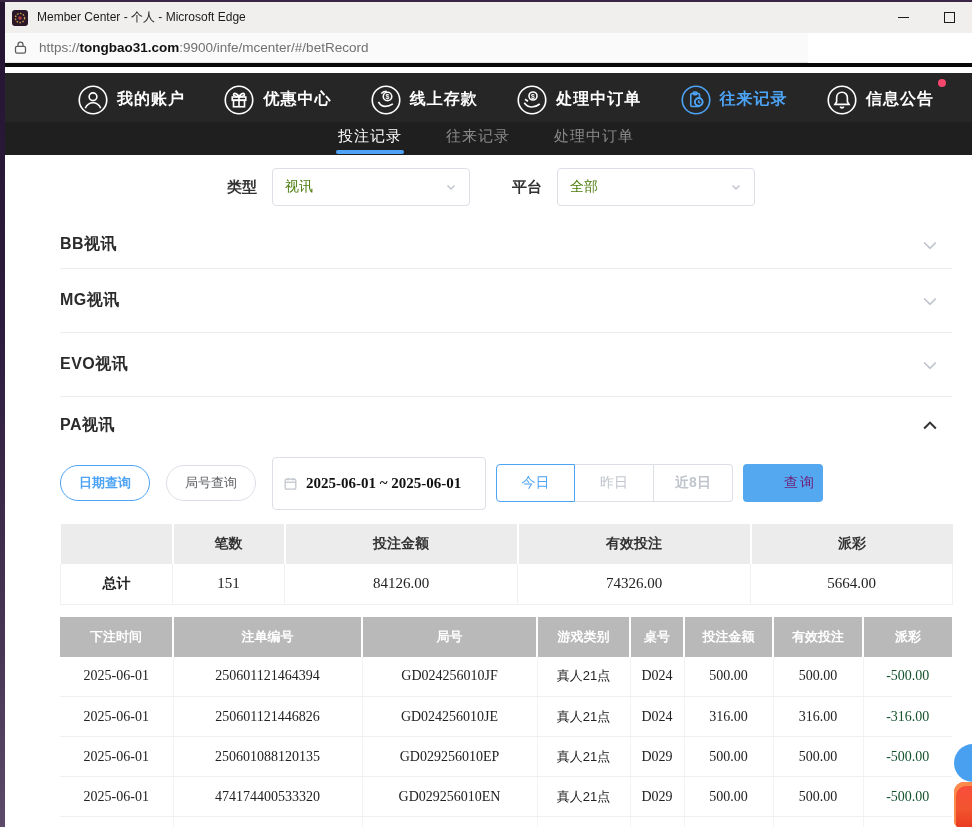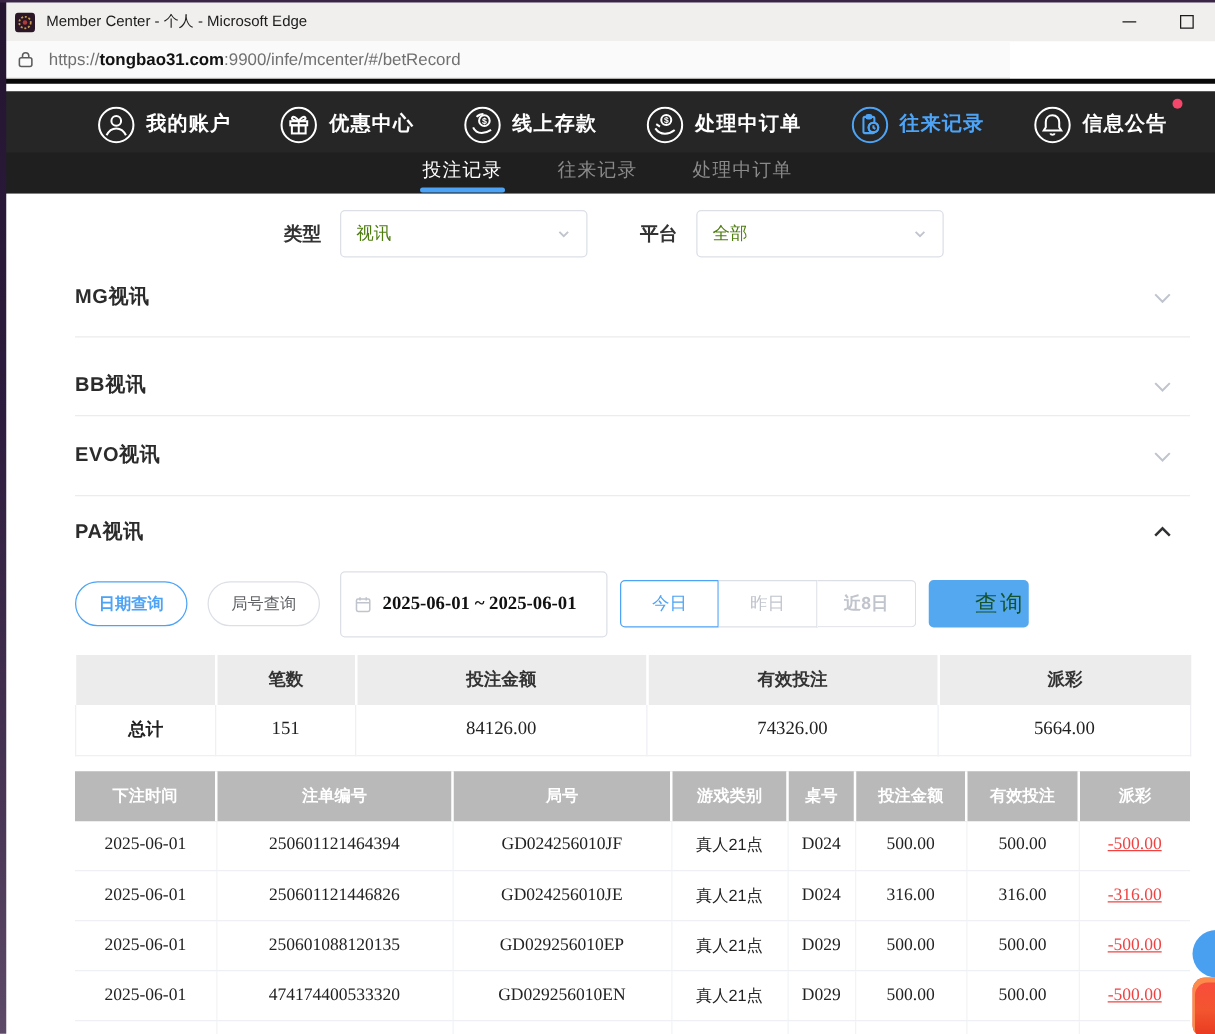--- a/index.html
+++ b/index.html
@@ -78,21 +78,21 @@
   .date-input { margin-left:16px; width:214px; height:53px; border:1px solid #dcdfe6; border-radius:4px;
     display:flex; align-items:center; padding:0 10px; cursor:pointer; background:#fff; }
   .cal-icon { color:#c0c4cc; flex:0 0 auto; }
   .date-text { margin-left:8px; font-family:"Liberation Serif", serif; font-size:15px; font-weight:700; color:#111; white-space:nowrap; }
   .btn-group { display:flex; margin-left:10px; height:38px; }
   .g-btn { height:38px; width:79px; background:#fff; border:1px solid #dcdfe6; border-left-width:0;
     font-size:14px; color:#c0c4cc; display:flex; align-items:center; justify-content:center; cursor:pointer; }
   .g-btn.first { border-left-width:1px; border-radius:4px 0 0 4px; }
   .g-btn.last { border-radius:0 4px 4px 0;font-weight:bold; }
   .g-btn.sel { border:1px solid #4da3f5; color:#4da3f5; }
-  .search-btn { margin-left:10px; width:80px; height:38px; background:#54a8f0; color:#14532d; font-size:18px;
+  .search-btn { margin-left:10px; width:80px; height:38px; background:#54a8f0; color:#701a75; font-size:14px;
     border:none; border-radius:4px; display:flex; align-items:center; justify-content:center;
     cursor:pointer; letter-spacing:2px;padding-left:34px; }
 
   
   table { border-collapse:collapse; table-layout:fixed; }
   .sum-table { margin-top:22px; width:892px; }
   .sum-table th { background:#ececec; height:40px; font-size:14px; font-weight:700; color:#333;
     border-right:2px solid #fff; text-align:center; }
   .sum-table th:last-child { border-right:none; }
   .sum-table td { height:40px; text-align:center; font-size:15px; color:#222;
@@ -100,21 +100,21 @@
   .sum-table td.lbl { font-family:"Liberation Sans", sans-serif; font-weight:600; font-size:14px; }
 
   .det-table { margin-top:12px; width:892px; }
   .det-table th { background:#b9b9b9; height:40px; font-size:13px; font-weight:700; color:#fff;
     border-right:2px solid #fff; text-align:center; }
   .det-table th:last-child { border-right:none; }
   .det-table td { height:40px; text-align:center; font-size:14px; color:#222;
     font-family:"Liberation Serif", serif; border-bottom:1px solid #eef0f3; border-right:1px solid #f2f3f5; }
   .det-table td:last-child { border-right:none; }
   .det-table td.zh { font-family:"Liberation Sans", sans-serif; font-size:13px; }
-  .det-table td.neg { color:#ef4444;text-decoration:underline; }
+  .det-table td.neg { color:#14532d; }
   .det-table tr.stub td { height:15px; border-bottom:none; }
 
   
   .float-blue { position:absolute; right:-20px; top:744px; width:38px; height:38px; border-radius:50%;
     background:#4aa0f0; z-index:60; cursor:pointer; }
   .float-red { position:absolute; right:-16px; top:782px; width:34px; height:48px; border-radius:10px 6px 6px 10px;
     background:linear-gradient(180deg,#fa4b3e 0%, #f3552f 55%, #e8371f 100%); z-index:60; cursor:pointer;
     box-shadow:inset 2px 4px 0 #fc8a4a; }
 </style>
 </head>
@@ -231,29 +231,29 @@
         </div>
         <span class="f-label">平台</span>
         <div class="select">
           <span class="sel-val">全部</span>
           <svg class="caret" width="12" height="12" viewBox="0 0 24 24" fill="none" stroke="currentColor" stroke-width="3">
               <polyline points="5 9 12 16 19 9"></polyline>
             </svg>
         </div>
       </div>
 
+      <div class="section-row first">
+        <span class="section-title">BB视讯</span>
+        <svg class="chev" width="20" height="20" viewBox="0 0 24 24" fill="none" stroke="currentColor" stroke-width="2">
+            <polyline points="5 9 12 16 19 9"></polyline>
+          </svg>
+      </div>
+
       <div class="section-row mid">
         <span class="section-title">MG视讯</span>
-        <svg class="chev" width="20" height="20" viewBox="0 0 24 24" fill="none" stroke="currentColor" stroke-width="2">
-            <polyline points="5 9 12 16 19 9"></polyline>
-          </svg>
-      </div>
-
-      <div class="section-row first">
-        <span class="section-title">BB视讯</span>
         <svg class="chev" width="20" height="20" viewBox="0 0 24 24" fill="none" stroke="currentColor" stroke-width="2">
             <polyline points="5 9 12 16 19 9"></polyline>
           </svg>
       </div>
 
       <div class="section-row mid">
         <span class="section-title">EVO视讯</span>
         <svg class="chev" width="20" height="20" viewBox="0 0 24 24" fill="none" stroke="currentColor" stroke-width="2">
             <polyline points="5 9 12 16 19 9"></polyline>
           </svg>

